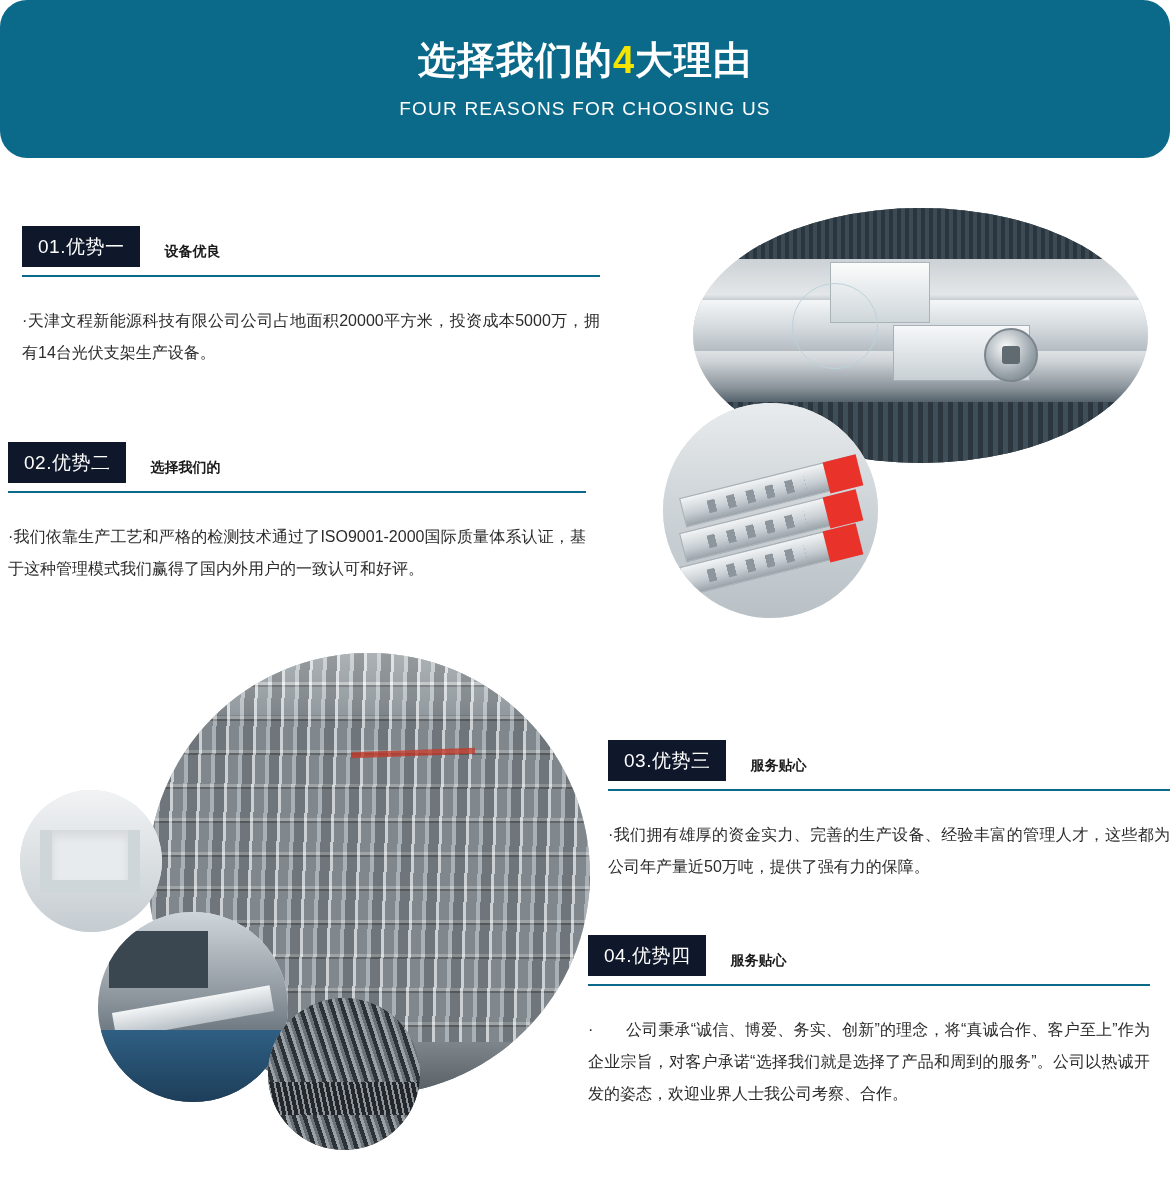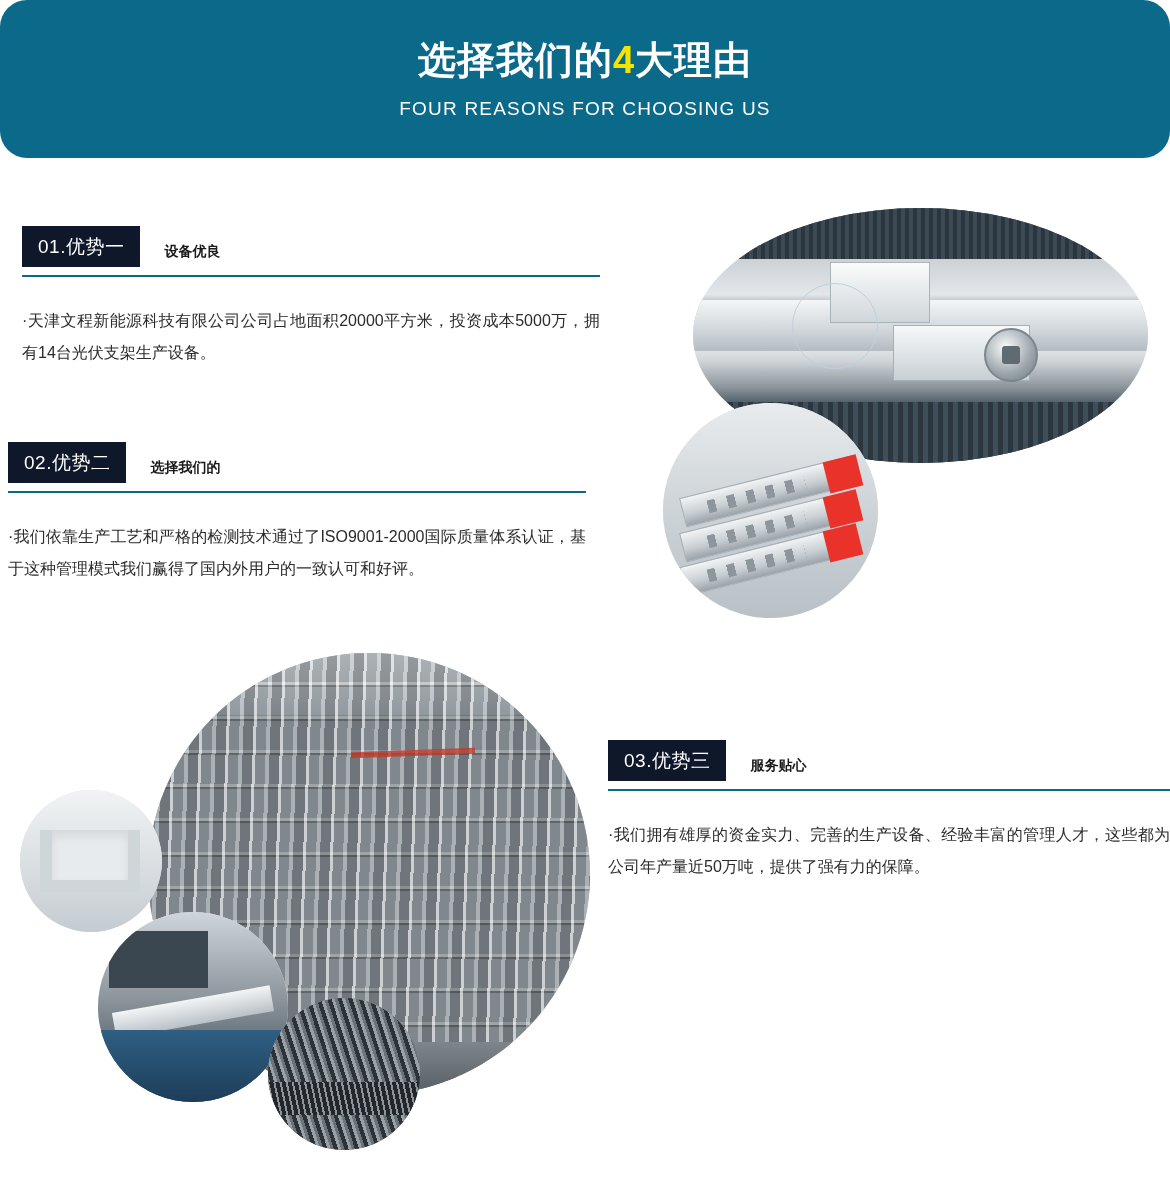--- a/index.html
+++ b/index.html
@@ -252,20 +252,28 @@
 
   <div class="feature" style="left:588px; top:740px; width:562px;margin-left:20px;">
     <div class="feature-head">
       <div class="badge">03.优势三</div>
       <div class="feature-title">服务贴心</div>
       <div class="rule" style="width:562px;"></div>
     </div>
     <div class="feature-body">·我们拥有雄厚的资金实力、完善的生产设备、经验丰富的管理人才，这些都为公司年产量近50万吨，提供了强有力的保障。</div>
   </div>
 
+  <div class="feature" style="left:588px; top:935px; width:562px;">
+    <div class="feature-head">
+      <div class="badge">04.优势四</div>
+      <div class="feature-title">服务贴心</div>
+      <div class="rule" style="width:562px;"></div>
+    </div>
+    <div class="feature-body">·　　公司秉承“诚信、博爱、务实、创新”的理念，将“真诚合作、客户至上”作为企业宗旨，对客户承诺“选择我们就是选择了产品和周到的服务”。公司以热诚开发的姿态，欢迎业界人士我公司考察、合作。</div>
+  </div>
 
   <div class="circle" id="photo-rail-clamp">
     <div class="img">
       <div class="mesh-top"></div>
       <div class="rail"></div>
       <div class="clamp-a"></div>
       <div class="clamp-b"></div>
       <div class="bolt"></div>
       <div class="mesh-bot"></div>
     </div>

